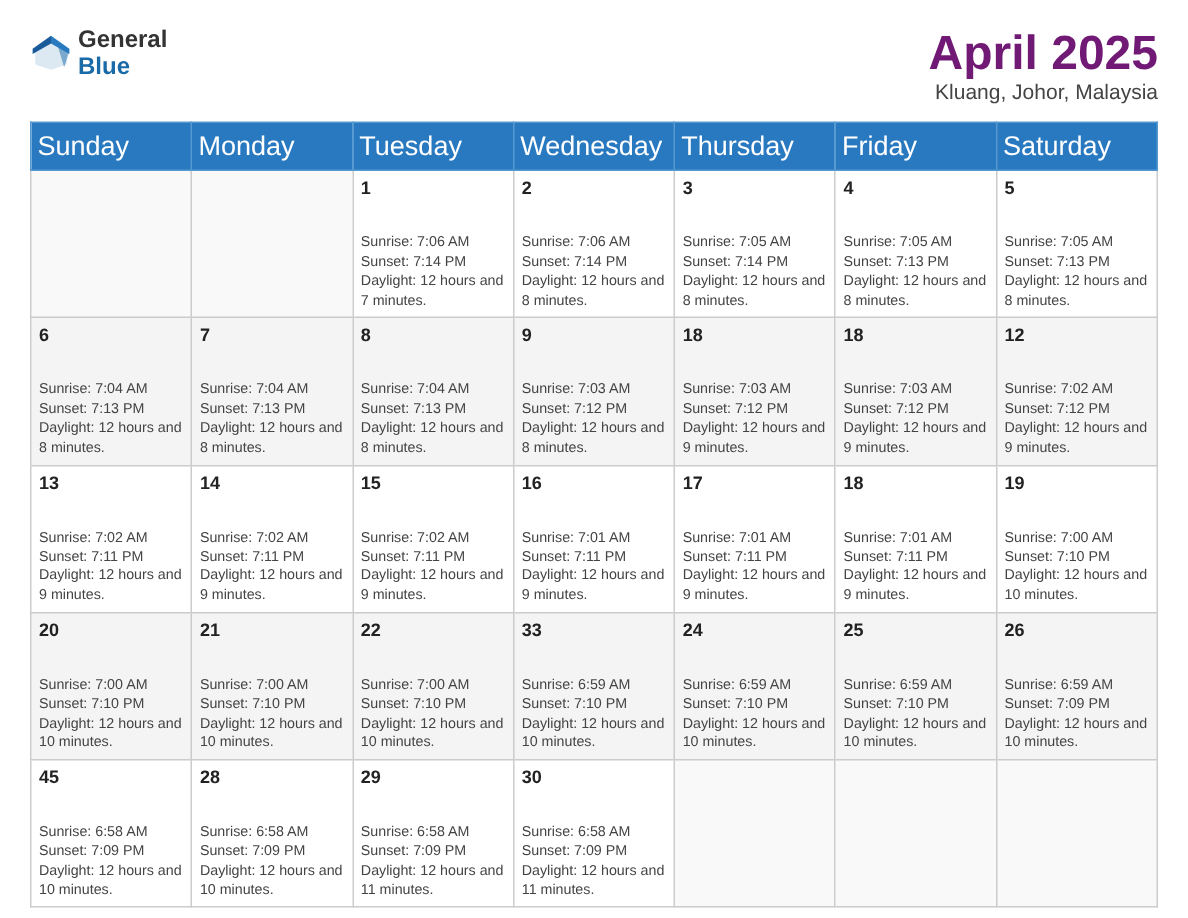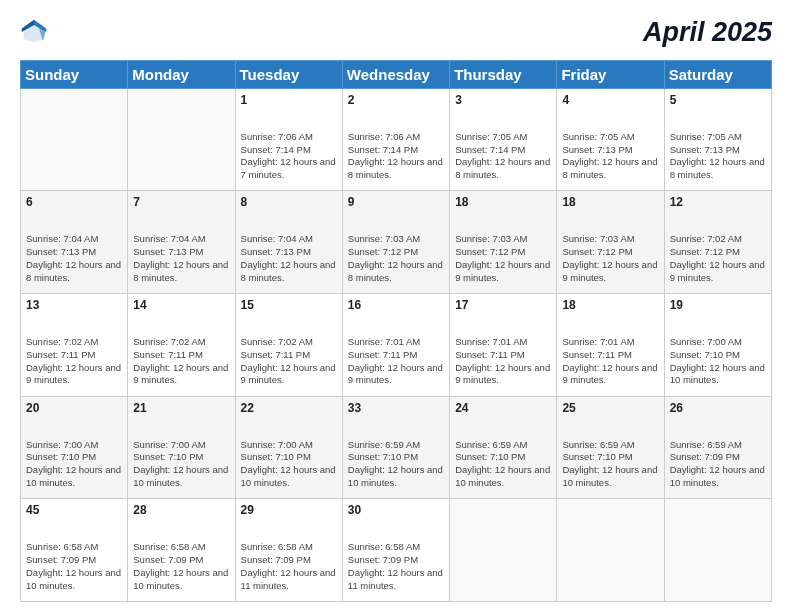--- a/index.html
+++ b/index.html
@@ -44,42 +44,41 @@
       color: #1a6aa8;
     }
     .logo-icon {
       width: 28px;
       height: 28px;
     }
     .title-block {
       text-align: right;
     }
     .month-title {
-      font-size: 27px;
+      font-size: 32px;
       font-weight: bold;
-      color: #0f172a;
+      color: #701a75;
       line-height: 1.1;
-      font-style: italic;
     }
     .location {
       font-size: 14px;
       color: #444;
     }
     .calendar {
       flex: 1;
       border: 1px solid #ccc;
       border-collapse: collapse;
       width: 100%;
       table-layout: fixed;
     }
     .calendar th {
       background: #2979c0;
       color: #fff;
-      font-size: 15px;
-      font-weight: bold;
+      font-size: 18px;
+      font-weight: normal;
       padding: 5px 4px;
       text-align: left;
       border: 1px solid #5599d0;
     }
     .calendar td {
       border: 1px solid #ccc;
       vertical-align: top;
       padding: 4px 5px;
       font-size: 10px;
       color: #333;
@@ -111,23 +110,28 @@
 
 <div class="page">
   <div class="header">
     <div class="logo">
       <svg class="logo-icon" viewBox="0 0 32 32">
         <polygon points="16,4 28,12 28,24 16,28 4,24 4,12" fill="#1a6aa8" opacity="0.15"></polygon>
         <polygon points="20,6 30,14 26,26" fill="#1a6aa8" opacity="0.5"></polygon>
         <polygon points="16,2 30,12 30,16 16,8" fill="#2979c0"></polygon>
         <polygon points="16,2 2,12 2,16 16,8" fill="#1a5a9a"></polygon>
       </svg>
+      <div class="logo-text">
+        <span class="logo-general">General</span>
+        <span class="logo-blue">Blue</span>
+      </div>
     </div>
     <div class="title-block">
       <div class="month-title">April 2025</div>
+      <div class="location">Kluang, Johor, Malaysia</div>
     </div>
   </div>
 
   <table class="calendar">
     <thead>
       <tr>
         <th>Sunday</th>
         <th>Monday</th>
         <th>Tuesday</th>
         <th>Wednesday</th>

